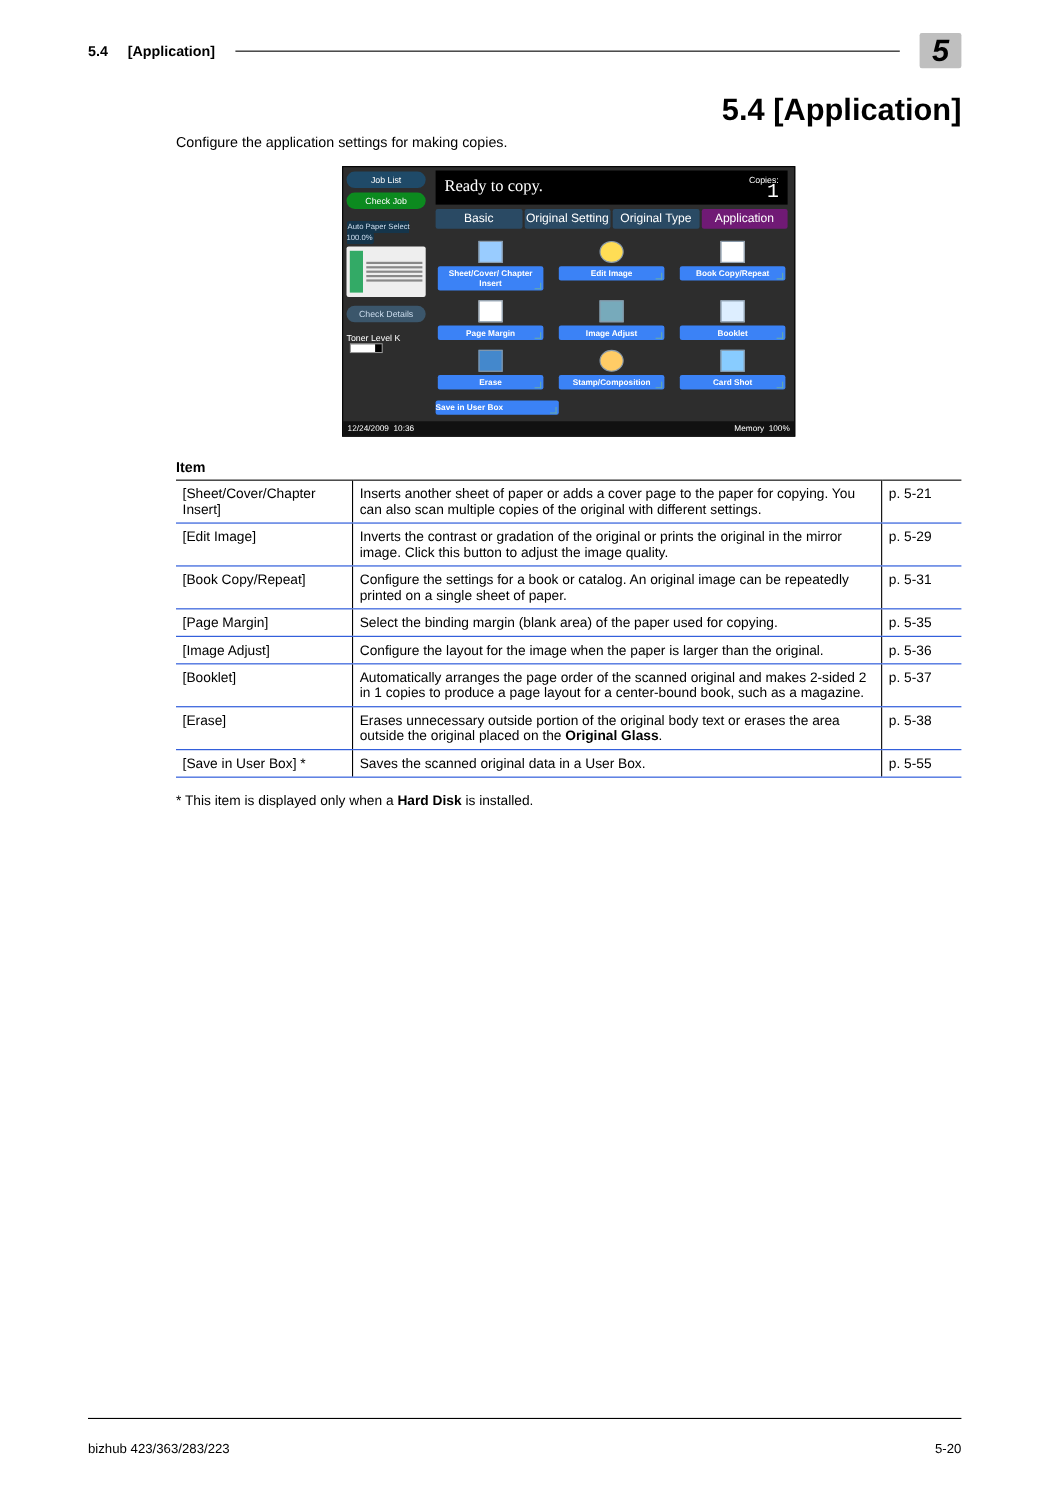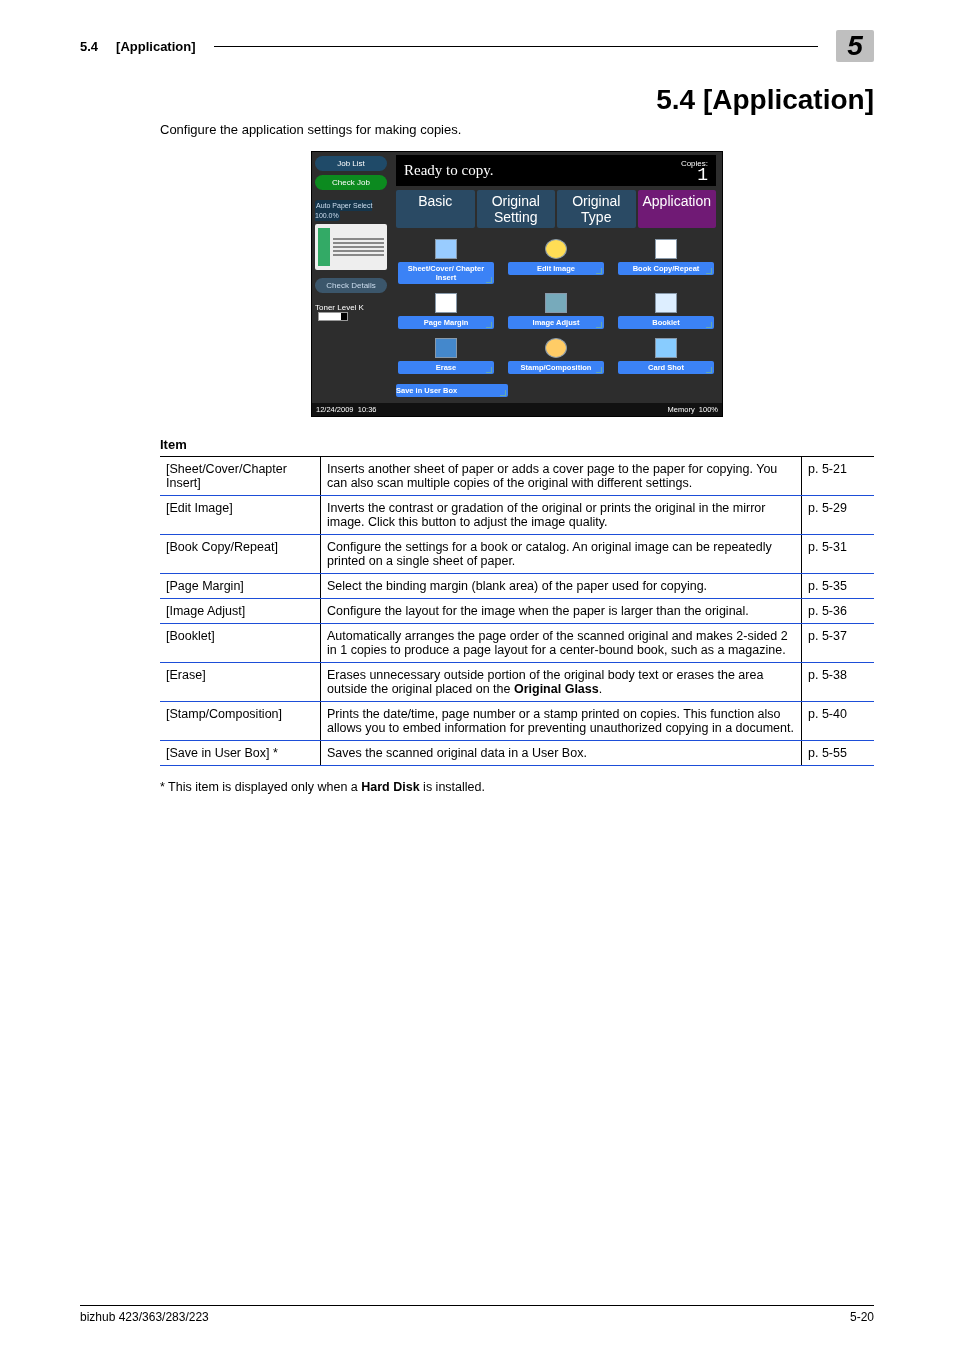--- a/index.html
+++ b/index.html
@@ -53,21 +53,21 @@
   .p-thumb .ln div{ height:2px; background:#888;}
   .p-details { background: #3b566b; color:#cde; }
   .p-toner   { font-size: 8px; margin-top: 10px; color:#fff;}
   .p-toner .bar{display:inline-block;width:28px;height:7px;background:#000;border:1px solid #999;vertical-align:middle;margin-left:3px;position:relative;}
   .p-toner .bar::after{content:"";position:absolute;left:0;top:0;bottom:0;width:80%;background:#fff;}
   .p-ready { background:#000; padding:4px 8px; display:flex; justify-content:space-between; align-items:center; }
   .p-ready .msg { font-family: Liberation Serif, serif; font-size: 15px; }
   .p-ready .cop { text-align: right; font-size: 8px; }
   .p-ready .num { font-family: "Courier New", monospace; font-size: 18px; line-height: 14px; display: block; }
   .p-tabs { display: flex; gap: 2px; margin: 4px 0; }
-  .p-tabs .t { flex: 1; background: #2a4a64; text-align: center; padding: 3px 0; font-size: 14px; border-radius: 2px; }
+  .p-tabs .t { flex: 1; background: #2a4a64; text-align: center; padding: 3px 0; font-size: 11px; border-radius: 2px; }
   .p-tabs .t.app    { background: #701a75; }
   .p-grid { display: grid; grid-template-columns: repeat(3,1fr); gap: 8px 14px; padding: 6px 2px; }
   .p-cell { text-align: center; }
   .p-ico  { height: 22px; display:flex; align-items:center; justify-content:center; margin-bottom:2px;}
   .p-ico .box{width:20px;height:18px;background:#eef;border:1px solid #89a;}
   .p-lab  { background:#3b82f6; border-radius:2px; padding:2px 0; font-size:7.5px; position:relative;font-weight:bold;}
   .p-lab::after{content:"";position:absolute;right:2px;bottom:1px;width:5px;height:5px;
                 border-right:1px solid #6aa;border-bottom:1px solid #6aa;}
   .p-save { width: 112px; margin-top: 4px; }
   .p-foot { display:flex; justify-content:space-between; padding:2px 4px; font-size:7.5px; background:#111;}
@@ -76,21 +76,21 @@
   .tbl-title { font-weight: bold; font-size: 13px; margin: 10px 0 4px 0; }
   table.items { width: 100%; border-collapse: collapse; font-size: 12.5px; }
   table.items td { border-top: 1px solid #000; border-bottom: 1px solid #1d4ed8; padding: 5px 6px; vertical-align: top; }
   table.items td + td { border-left: 1px solid #000; }
   table.items td.c1 { width: 148px; }
   table.items td.c3 { width: 60px; white-space: nowrap; }
   .note { font-size: 12.5px; margin-top: 14px; }
 
   .footer { position: absolute; left: 80px; right: 80px; bottom: 26px;
             display: flex; justify-content: space-between; font-size: 12px;
-            border-top: 1px solid #000; padding-top: 4px; }
+            border-top: 1px solid #000; padding-top: 20px; }
 </style>
 </head>
 <body>
 
 <div class="page">
 
   <div class="running-head">
     <span>5.4</span>
     <span>[Application]</span>
     <span class="head-line"></span>
@@ -240,25 +240,20 @@
             <td class="c1">[Booklet]</td>
             <td>Automatically arranges the page order of the scanned original and makes 2-sided 2 in 1 copies to produce a page layout for a center-bound book, such as a magazine.</td>
             <td class="c3">p. 5-37</td>
           </tr>
         <tr>
             <td class="c1">[Erase]</td>
             <td><span>Erases unnecessary outside portion of the original body text or erases the area outside the original placed on the </span><b>Original Glass</b><span>.</span></td>
             <td class="c3">p. 5-38</td>
           </tr>
         <tr>
-            <td class="c1">[Stamp/Composition]</td>
-            <td>Prints the date/time, page number or a stamp printed on copies. This function also allows you to embed information for preventing unauthorized copying in a document.</td>
-            <td class="c3">p. 5-40</td>
-          </tr>
-        <tr>
             <td class="c1">[Save in User Box] *</td>
             <td>Saves the scanned original data in a User Box.</td>
             <td class="c3">p. 5-55</td>
           </tr>
       </tbody>
     </table>
 
     <p class="note">
       <span>* This item is displayed only when a </span><b>Hard Disk</b><span> is installed.</span>
     </p>

